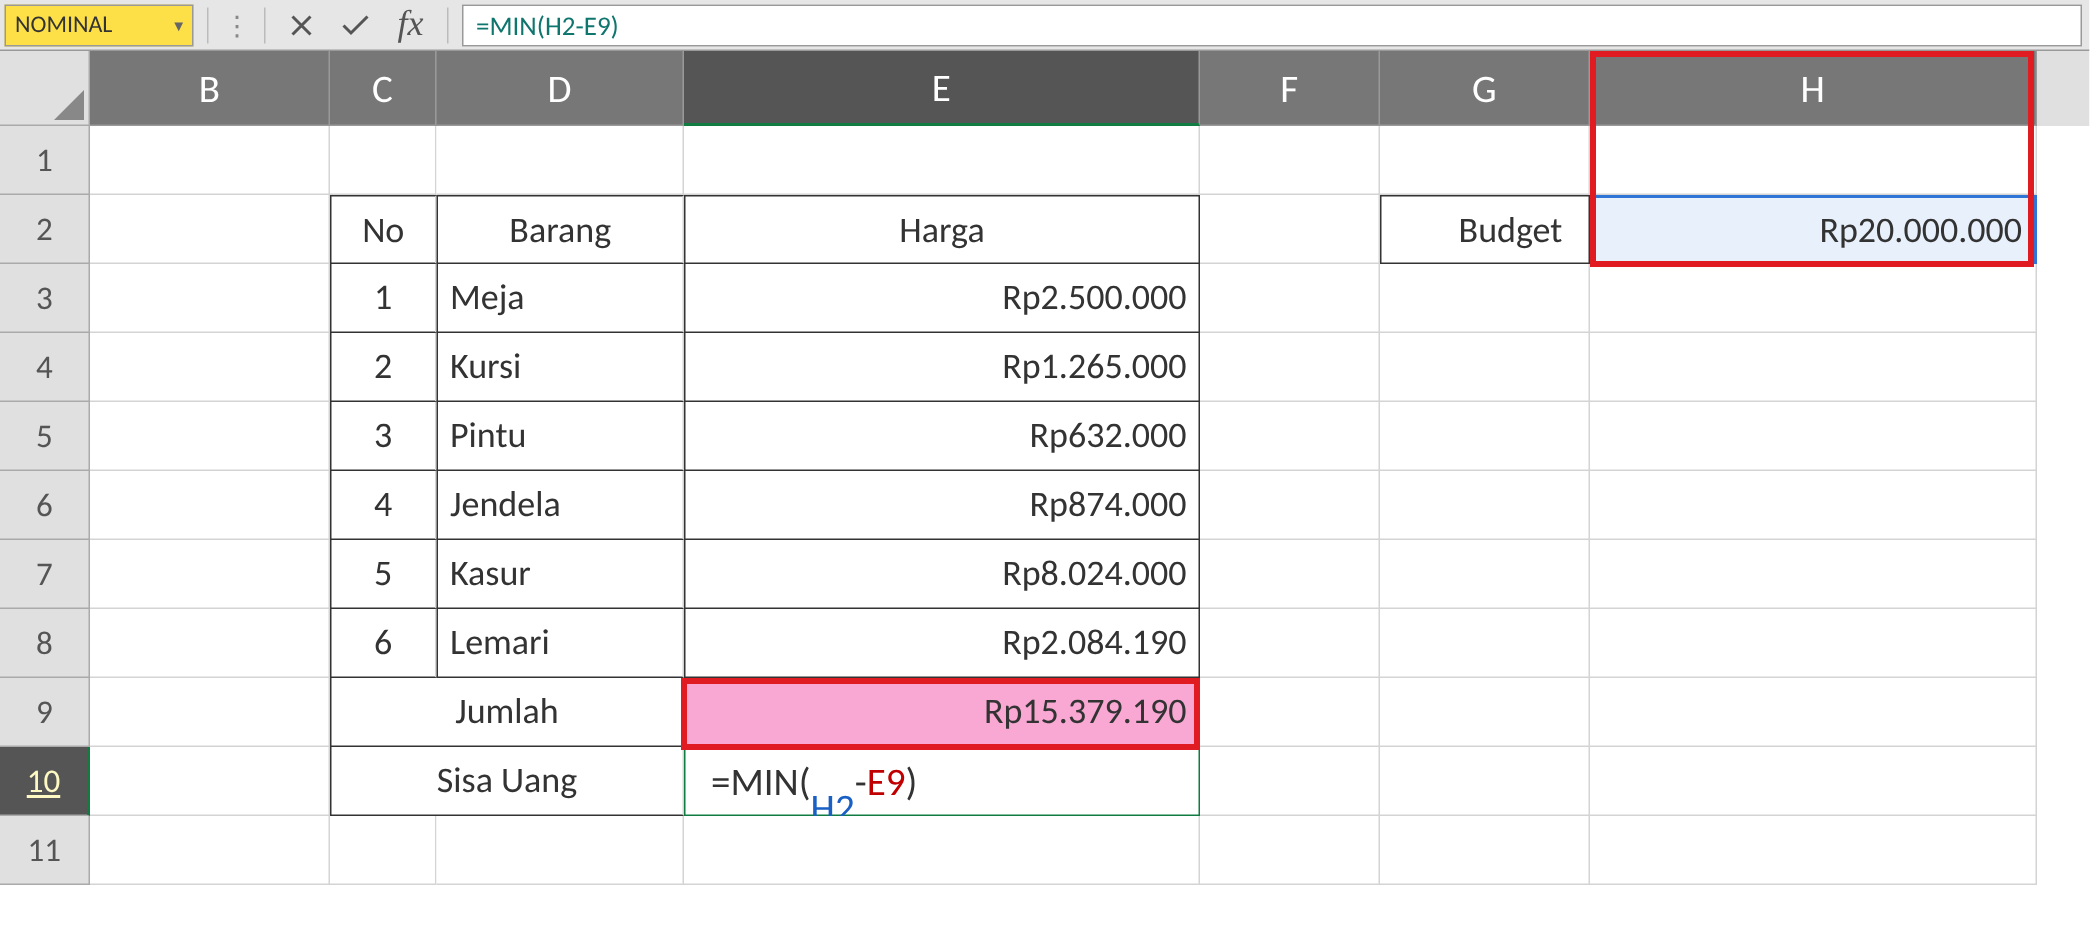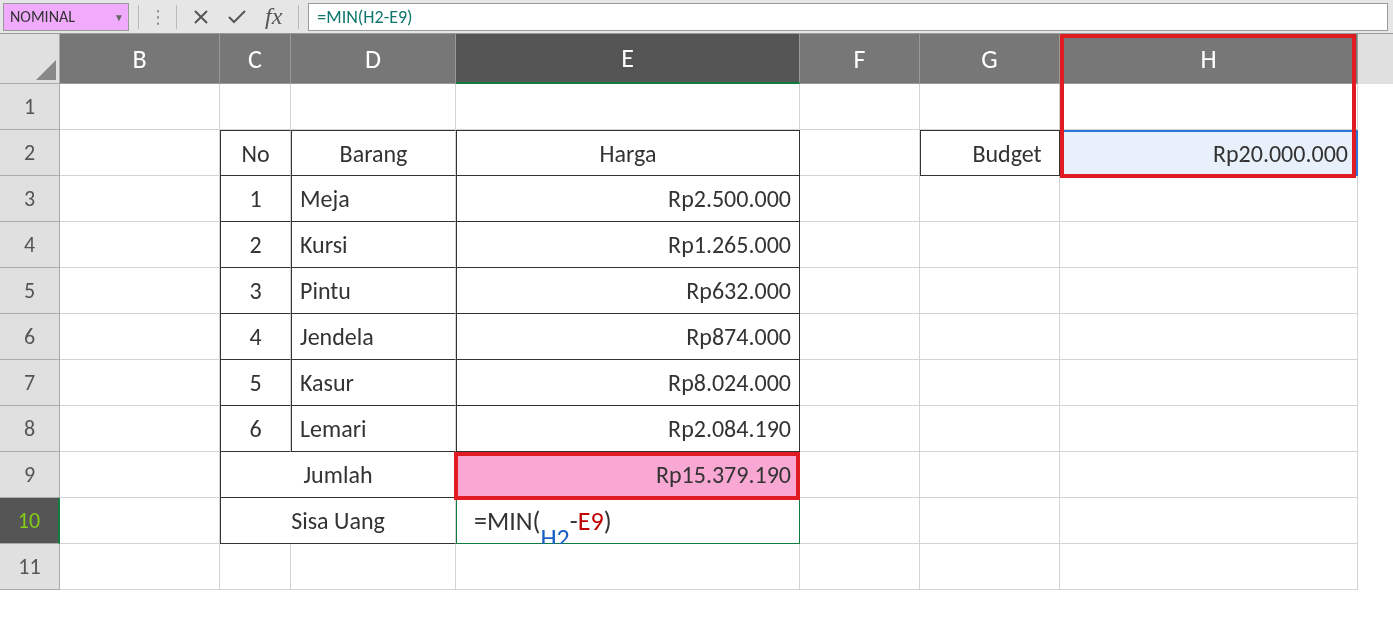--- a/index.html
+++ b/index.html
@@ -1,19 +1,19 @@
 <!DOCTYPE html>
 <html><head>
   <meta charset="utf-8">
   <style>
     * { box-sizing: border-box; margin: 0; padding: 0; }
     body { font-family: Calibri, Arial, sans-serif; font-size: 24px; background: #fff; overflow: hidden; width: 1393px; height: 632px; }
     
     .formula-bar-row { display: flex; align-items: center; background: #e6e6e6; border-bottom: 1px solid #999; height: 34px; }
-    .name-box { width: 126px; height: 28px; background: #f0abfc; border: 1px solid #999; margin: 3px; display: flex; align-items: center; padding: 0 6px; font-size: 16px; color: #333; position: relative; }
+    .name-box { width: 126px; height: 28px; background: #fde047; border: 1px solid #999; margin: 3px; display: flex; align-items: center; padding: 0 6px; font-size: 16px; color: #333; position: relative; }
     .name-box-dropdown { position: absolute; right: 4px; top: 50%; transform: translateY(-50%); font-size: 10px; color: #666; }
     .fb-divider { width: 1px; height: 24px; background: #bbb; margin: 0 6px; }
     .fb-dots { color: #888; font-size: 18px; letter-spacing: -1px; padding: 0 4px; }
     .fb-icon-btn { width: 36px; height: 28px; display: flex; align-items: center; justify-content: center; color: #555; font-size: 18px; }
     .fx-label { font-style: italic; font-family: 'Times New Roman', serif; font-size: 24px; color: #555; padding: 0 10px; }
     .formula-input { flex: 1; height: 28px; background: #fff; border: 1px solid #999; margin: 3px 5px 3px 3px; display: flex; align-items: center; padding: 0 8px; font-size: 18px; color: #0f766e; }
     
     .grid-container { position: relative; }
     
     .col-headers { display: flex; height: 50px; background: #e0e0e0; }
@@ -23,21 +23,21 @@
     .col-B { width: 160px; }
     .col-C { width: 71px; }
     .col-D { width: 165px; }
     .col-E { width: 344px; }
     .col-F { width: 120px; }
     .col-G { width: 140px; }
     .col-H { width: 298px; }
     
     .row { display: flex; height: 46px; }
     .row-header { width: 60px; background: #e0e0e0; color: #555; display: flex; align-items: center; justify-content: center; font-size: 22px; border-right: 1px solid #aaa; border-bottom: 1px solid #aaa; }
-    .row-header.active { background: #555; color: #84cc16; border-right: 2px solid #107c41; }
+    .row-header.active { background: #555; color: #fef9c3; border-right: 2px solid #107c41; text-decoration: underline; }
     .cell { border-right: 1px solid #d4d4d4; border-bottom: 1px solid #d4d4d4; display: flex; align-items: center; padding: 0 8px; background: #fff; color: #333; }
     .c-B { width: 160px; }
     .c-C { width: 71px; }
     .c-D { width: 165px; }
     .c-E { width: 344px; }
     .c-F { width: 120px; }
     .c-G { width: 140px; padding-left: 42px; }
     .c-H { width: 298px; }
     
     .tbl-border { border: 1.5px solid #333; }

